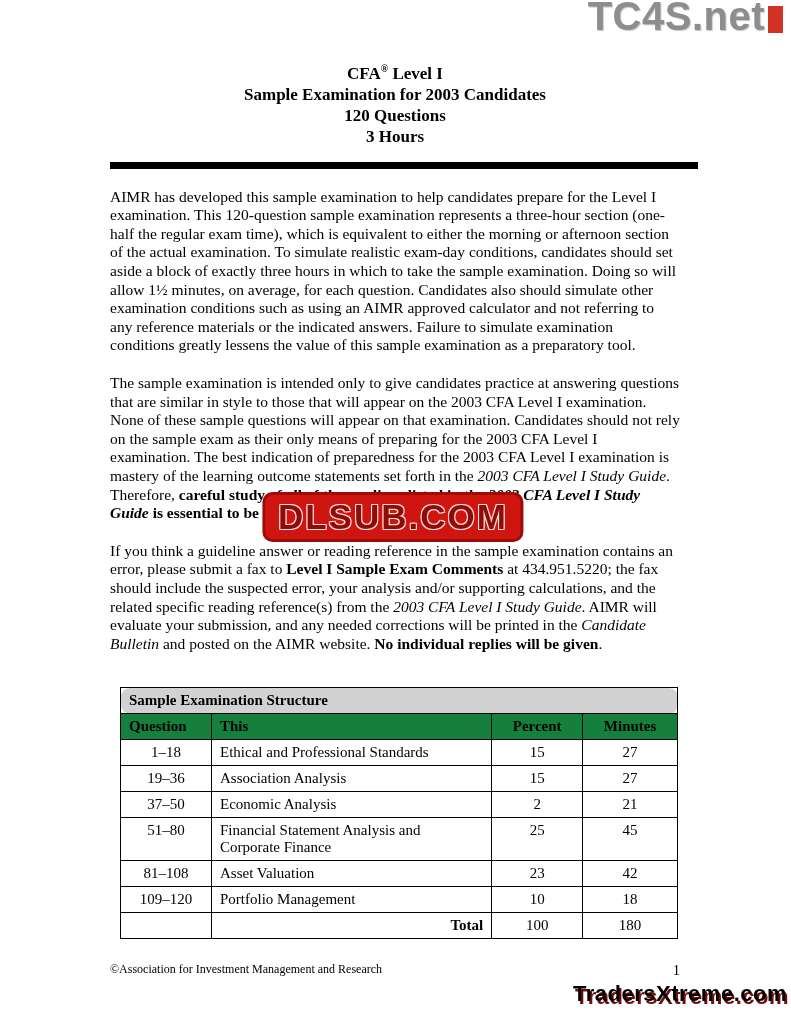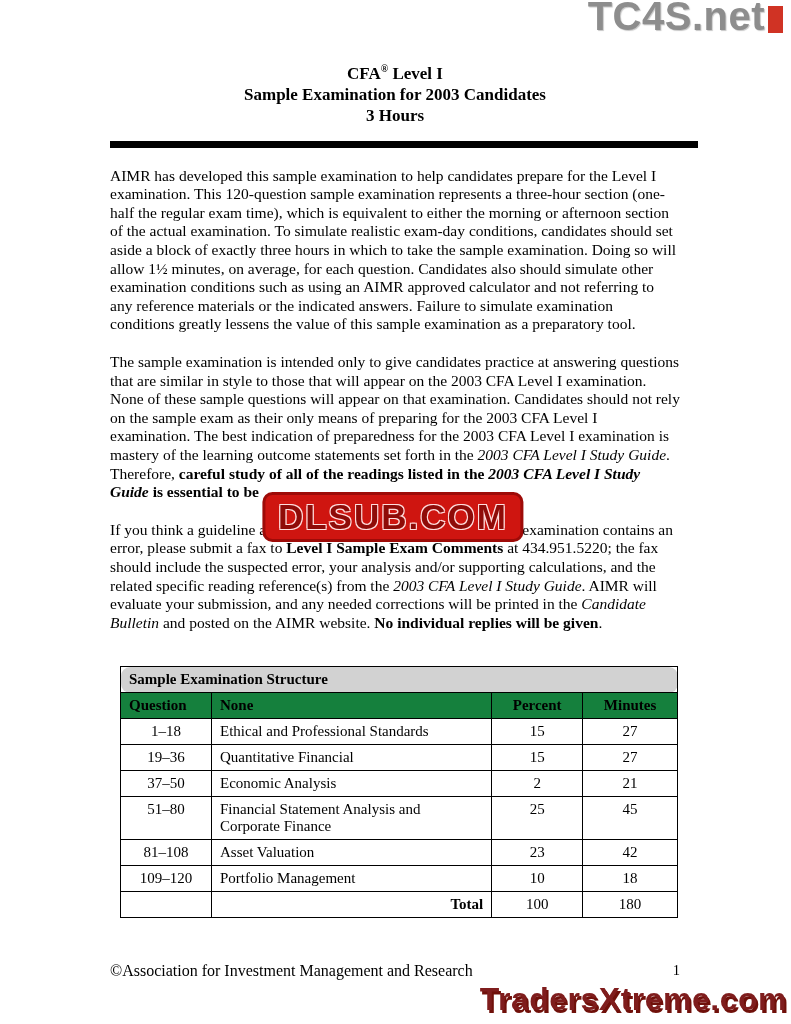--- a/index.html
+++ b/index.html
@@ -47,21 +47,21 @@
   td.q { text-align:center; }
   td.p, td.m { text-align:center; }
   td.total-blank { }
   td.total-label { font-weight:bold; text-align:right; }
 
   
   .footer {
     position:absolute; left:110px; top:962px; width:570px;
     display:flex; justify-content:space-between; align-items:flex-start;
   }
-  .footer .copy { font-size:16px; }
+  .footer .copy { font-size:12px; }
   .footer .pageno { font-size:14.5px; }
 
   
   .wm-top {
     position:absolute; top:-6px; right:8px;
     font-family:"Liberation Sans", sans-serif;
     font-weight:bold; font-size:40px; letter-spacing:0.5px;
     color:#8d8d8d;
     text-shadow:1px 1px 1px #c6c6c6;
     white-space:nowrap;
@@ -78,42 +78,43 @@
     padding:2px 13px;
     font-family:"Liberation Sans", sans-serif;
     font-weight:bold; font-size:35px; letter-spacing:2px;
     color:#8f0b08;
     text-shadow:-1px -1px 0 #ffdddd, 1px -1px 0 #ffdddd, -1px 1px 0 #ffdddd, 1px 1px 0 #ffdddd;
     white-space:nowrap;
   }
   .wm-bottom {
     position:absolute; top:981px; right:4px;
     font-family:"Liberation Sans", sans-serif;
-    font-weight:bold; font-size:32px; letter-spacing:0.5px;
-    color:#7f1d1d;
+    font-weight:bold; font-size:22px; letter-spacing:0.5px;
+    color:#000000;
     text-shadow:2px 3px 0 #70100a;
     white-space:nowrap;
   }
 </style>
 </head>
 <body>
 
 <div class="page">
 
   <div class="wm-top">
     <span>TC4S.net</span><span class="red-block"></span>
   </div>
 
   <div class="content">
 
     <div class="title">
       <div>
         <span>CFA</span><sup>®</sup><span> Level I</span>
       </div>
       <div>Sample Examination for 2003 Candidates</div>
+      <div>120 Questions</div>
       <div>3 Hours</div>
     </div>
 
     <div class="rule"></div>
 
     <p class="body-par"><span>AIMR has developed this sample examination to help candidates prepare for the Level I examination.  This 120-question sample examination represents a three-hour section (one-half the regular exam time), which is equivalent to either the morning or afternoon section of the actual examination.  To simulate realistic exam-day conditions, candidates should set aside a block of exactly three hours in which to take the sample examination.  Doing so will allow 1½ minutes, on average, for each question.  Candidates also should simulate other examination conditions such as using an AIMR approved calculator and not referring to any reference materials or the indicated answers. Failure to simulate examination conditions greatly lessens the value of this sample examination as a preparatory tool.</span></p>
     <p class="body-par"><span>The sample examination is intended only to give candidates practice at answering questions that are similar in style to those that will appear on the 2003 CFA Level I examination. None of these sample questions will appear on that examination.  Candidates should not rely on the sample exam as their only means of preparing for the 2003 CFA Level I examination. The best indication of preparedness for the 2003 CFA Level I examination is mastery of the learning outcome statements set forth in the </span><span class="i">2003 CFA Level I Study Guide</span><span>. Therefore, </span><span class="b">careful study of all of the readings listed in the </span><span class="b i">2003 CFA Level I Study Guide</span><span class="b"> is essential to be</span></p>
     <p class="body-par"><span>If you think a guideline answer or reading reference in the sample examination contains an error, please submit a fax to </span><span class="b">Level I Sample Exam Comments</span><span> at 434.951.5220; the fax should include the suspected error, your analysis and/or supporting calculations, and the related specific reading reference(s) from the </span><span class="i">2003 CFA Level I Study Guide</span><span>.  AIMR will evaluate your submission, and any needed corrections will be printed in the </span><span class="i">Candidate Bulletin</span><span> and posted on the AIMR website.  </span><span class="b">No individual replies will be given</span><span>.</span></p>
 
     <table class="exam">
@@ -122,33 +123,33 @@
           <col style="width:308px">
           <col style="width:80px">
           <col style="width:84px">
       </colgroup>
       <tbody>
         <tr>
           <td colspan="4" class="t-title">Sample Examination Structure</td>
         </tr>
         <tr class="hdr">
           <th class="c-q">Question</th>
-          <th class="c-t">None</th>
+          <th class="c-t">This</th>
           <th class="c-p">Percent</th>
           <th class="c-m">Minutes</th>
         </tr>
         <tr>
           <td class="q">1–18</td>
           <td>Ethical and Professional Standards</td>
           <td class="p">15</td>
           <td class="m">27</td>
         </tr>
         <tr>
           <td class="q">19–36</td>
-          <td>Quantitative Financial</td>
+          <td>Association Analysis</td>
           <td class="p">15</td>
           <td class="m">27</td>
         </tr>
         <tr>
           <td class="q">37–50</td>
           <td>Economic Analysis</td>
           <td class="p">2</td>
           <td class="m">21</td>
         </tr>
         <tr>

